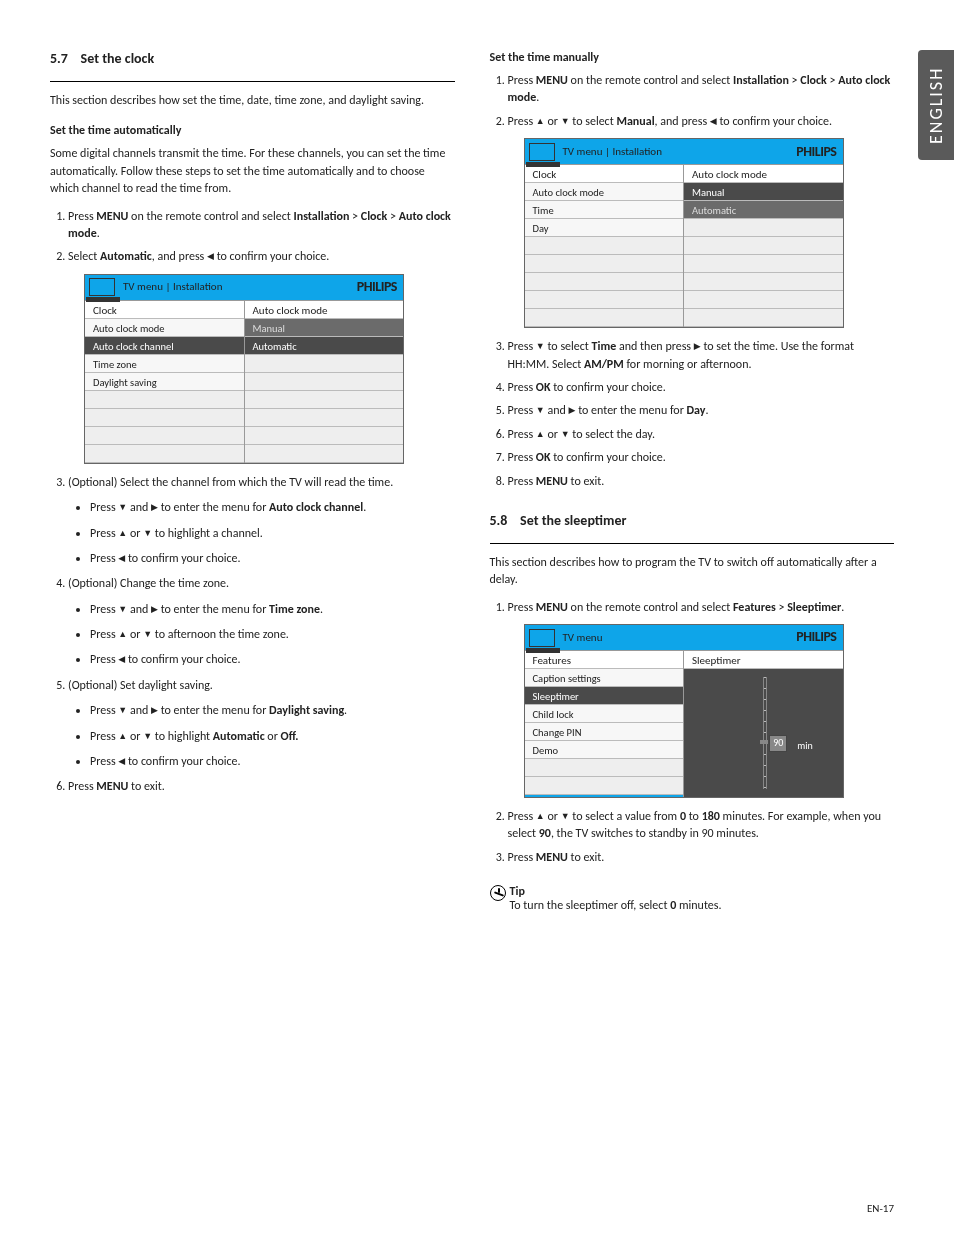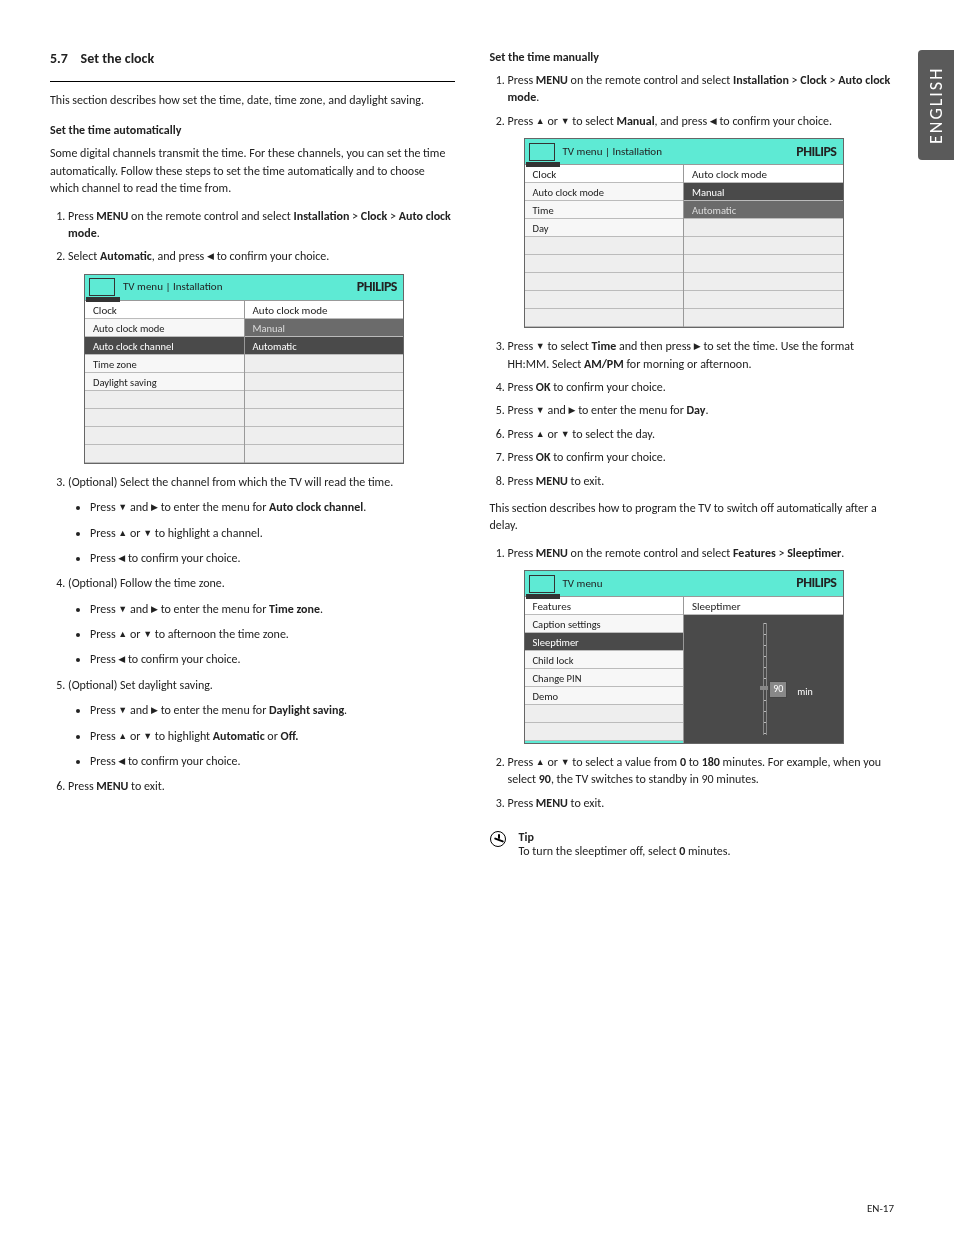--- a/index.html
+++ b/index.html
@@ -50,21 +50,21 @@
   ul { list-style: disc; margin: 4px 0 4px 22px; }
   ul > li { margin: 8px 0; line-height: 1.45; }
   b { font-weight: bold; }
   .tri { display: inline-block; font-size: 9px; vertical-align: 1px; }
   
   .tvwrap { margin: 8px 0 10px 16px; }
   .tvmenu {
     width: 320px;
     border: 1px solid #666;
     font-size: 11px;
-    background: #5eead4;
+    background: #0ea5e9;
   }
   .tvhead {
     display: flex;
     align-items: center;
     height: 26px;
     padding: 0 6px 0 4px;
     border-bottom: 1px solid #999;
   }
   .tvhead .glyph {
     width: 26px; height: 18px;
@@ -133,21 +133,21 @@
     background: #888;
   }
   .minlab {
     position: absolute;
     left: calc(50% + 34px);
     top: 70px;
     color: #fff;
     font-size: 10px;
   }
   
-  .tip { display: flex; gap: 13px; margin-top: 18px; }
+  .tip { display: flex; gap: 4px; margin-top: 18px; }
   .tipicon {
     width: 16px; height: 16px;
     border: 1.5px solid #000;
     border-radius: 50%;
     position: relative;
     flex-shrink: 0;
     margin-top: 1px;
   }
   .tipicon::before, .tipicon::after {
     content: '';
@@ -226,21 +226,21 @@
       <li>
         <span>(Optional) Select the channel from which the TV will read the time.</span>
         <ul>
           <li><span>Press </span><span class="tri">▼</span><span> and </span><span class="tri">▶</span><span> to enter the menu for </span><b>Auto clock channel</b><span>.</span></li>
           <li><span>Press </span><span class="tri">▲</span><span> or </span><span class="tri">▼</span><span> to highlight a channel.</span></li>
           <li><span>Press </span><span class="tri">◀</span><span> to confirm your choice.</span></li>
         </ul>
       </li>
 
       <li>
-        <span>(Optional) Follow the time zone.</span>
+        <span>(Optional) Change the time zone.</span>
         <ul>
           <li><span>Press </span><span class="tri">▼</span><span> and </span><span class="tri">▶</span><span> to enter the menu for </span><b>Time zone</b><span>.</span></li>
           <li><span>Press </span><span class="tri">▲</span><span> or </span><span class="tri">▼</span><span> to afternoon the time zone.</span></li>
           <li><span>Press </span><span class="tri">◀</span><span> to confirm your choice.</span></li>
         </ul>
       </li>
 
       <li>
         <span>(Optional) Set daylight saving.</span>
         <ul>
@@ -304,20 +304,24 @@
       <li>
         <span>Press </span><span class="tri">▼</span><span> to select </span><b>Time</b><span> and then press </span><span class="tri">▶</span><span> to set the time. Use the format HH:MM.  Select </span><b>AM/PM</b><span> for morning or afternoon.</span>
       </li>
       <li><span>Press </span><b>OK</b><span> to confirm your choice.</span></li>
       <li><span>Press </span><span class="tri">▼</span><span> and </span><span class="tri">▶</span><span> to enter the menu for </span><b>Day</b><span>.</span></li>
       <li><span>Press </span><span class="tri">▲</span><span> or </span><span class="tri">▼</span><span> to select the day.</span></li>
       <li><span>Press </span><b>OK</b><span> to confirm your choice.</span></li>
       <li><span>Press </span><b>MENU</b><span> to exit.</span></li>
     </ol>
 
+    <h2 style="margin-top:22px">
+      <span>5.8</span>&nbsp;&nbsp;&nbsp;
+      <span>Set the sleeptimer</span>
+    </h2>
     <p>This section describes how to program the TV to switch off automatically after a delay.</p>
 
     <ol>
       <li>
         <span>Press </span><b>MENU</b><span> on the remote control and select </span><b>Features</b><span> &gt; </span><b>Sleeptimer</b><span>.</span>
 
         <div class="tvwrap">
           <div class="tvmenu">
             <div class="tvhead">
               <span class="glyph"></span>

